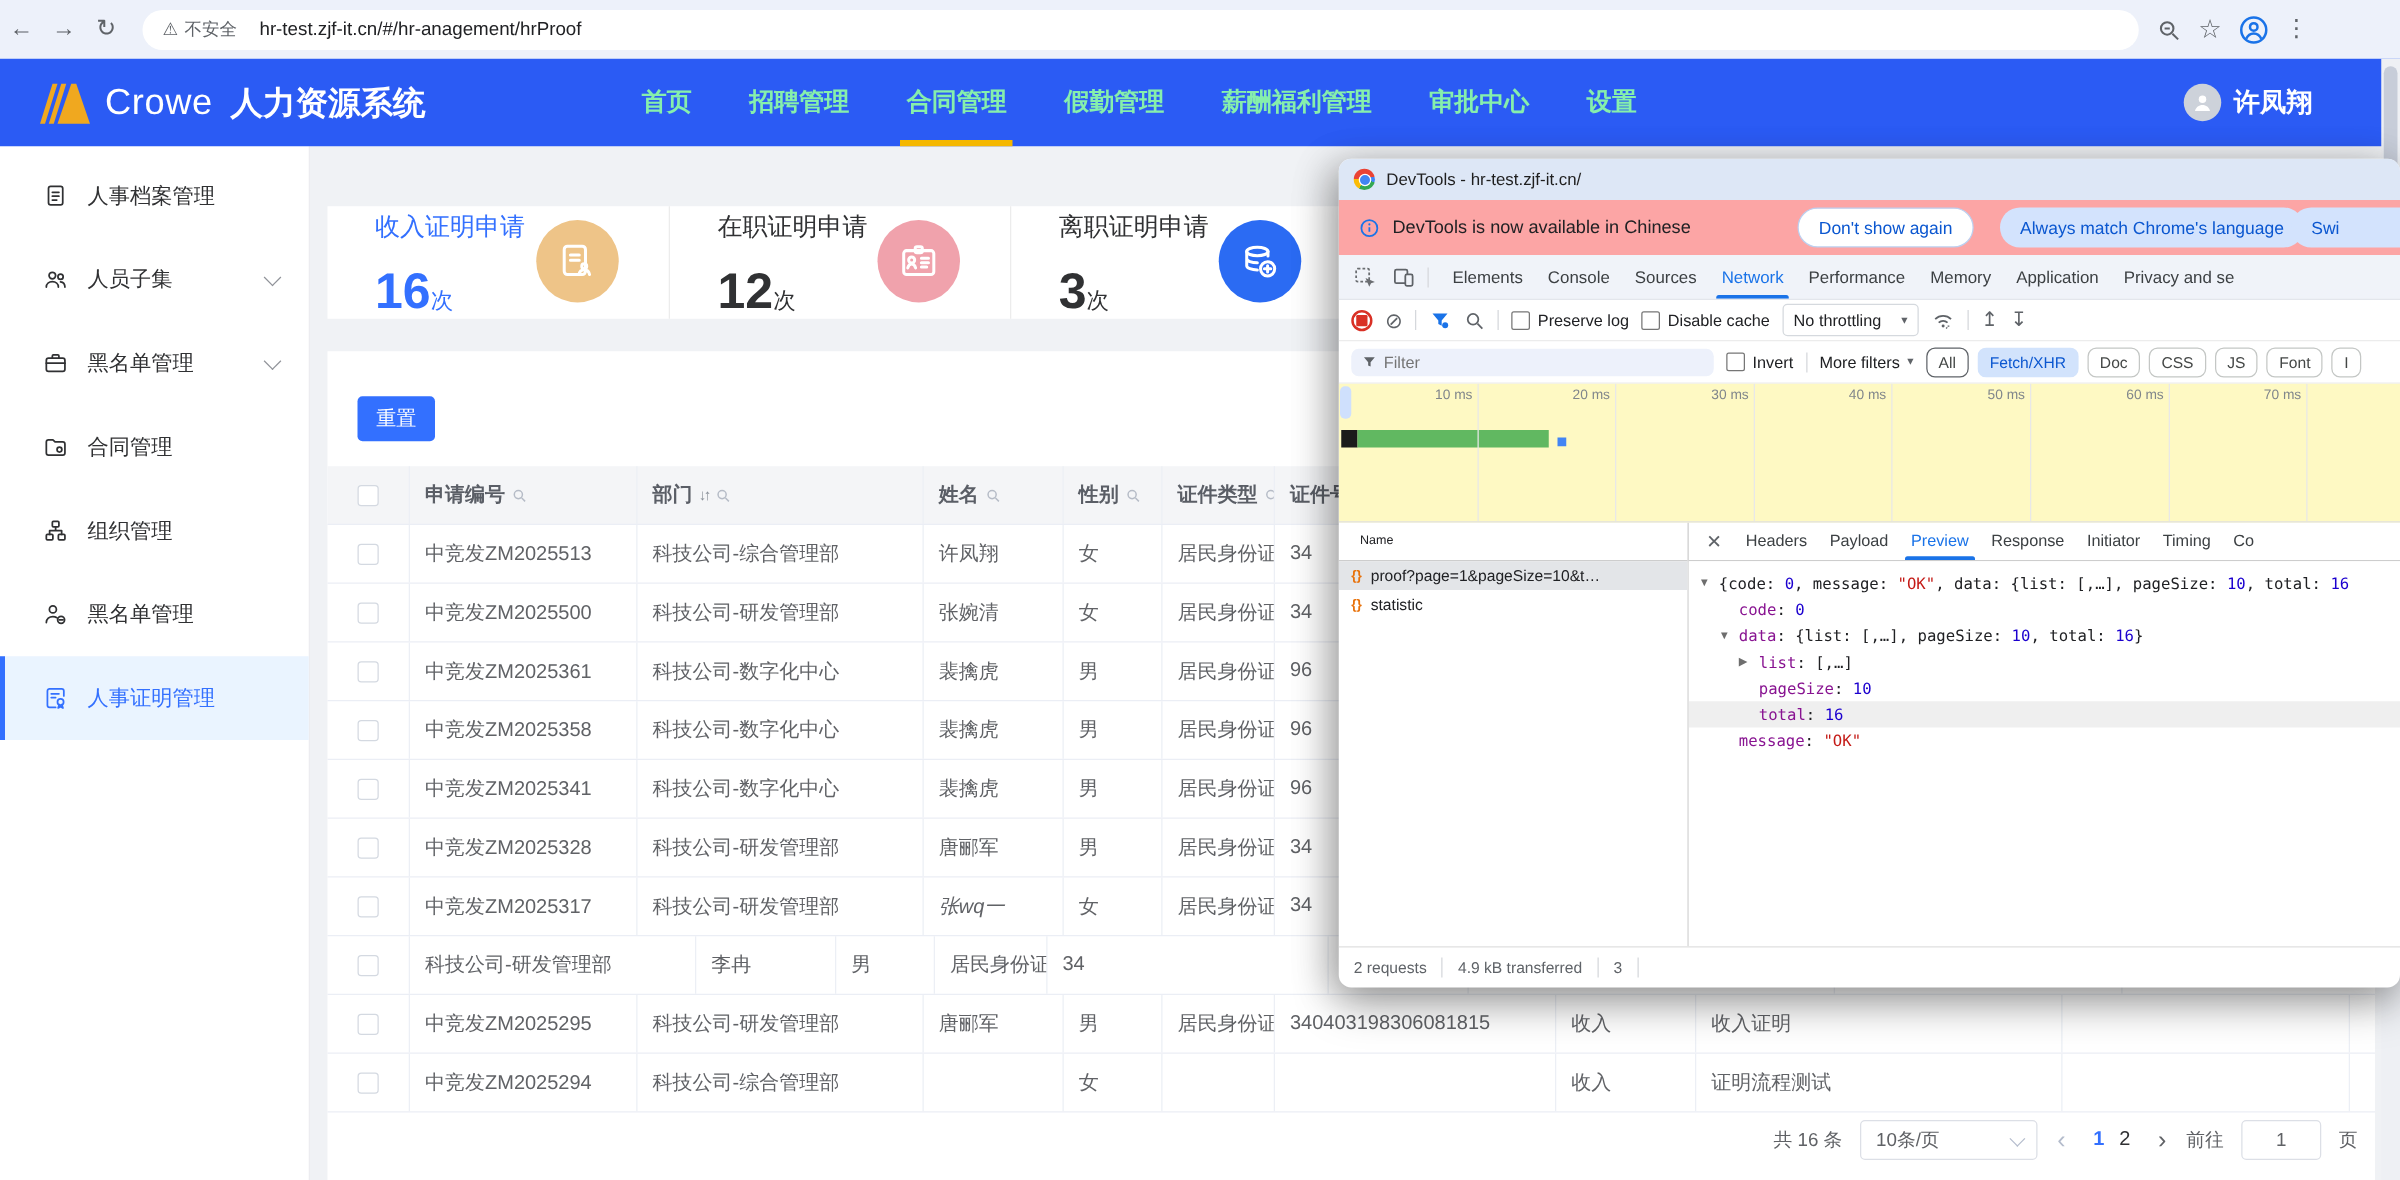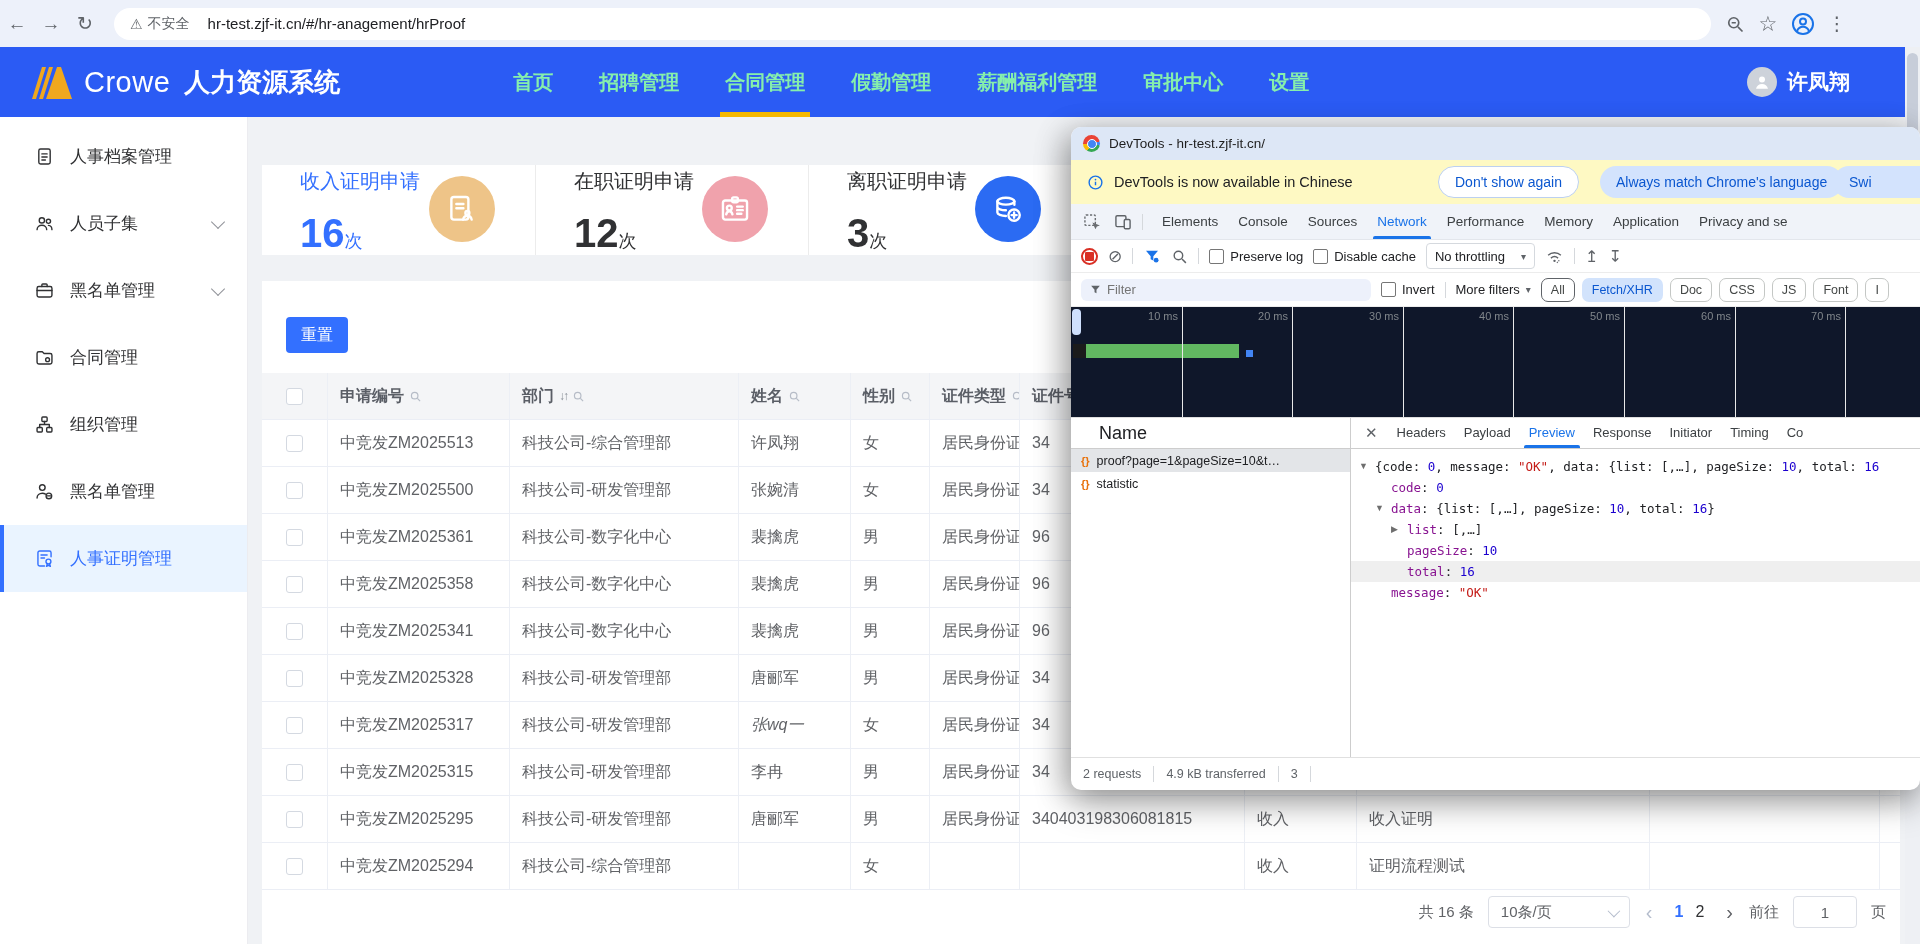--- a/index.html
+++ b/index.html
@@ -82,21 +82,21 @@
   #page-scrollbar{right:0;top:47px;width:15px;height:897px;background:#eef0f4;z-index:3;}
   #page-scroll-thumb{position:absolute;left:2px;top:6px;width:11px;height:130px;border-radius:6px;background:#c7cdd9;}
 
   
   #devtools{left:1071px;top:127px;width:849px;height:663px;background:#fff;z-index:20;border-radius:10px;
     box-shadow:0 12px 34px rgba(0,0,0,.35),-10px 4px 30px rgba(0,0,0,.16);display:flex;flex-direction:column;overflow:hidden;}
   #dt-titlebar{height:33px;background:#dde7f6;display:flex;align-items:center;padding:0 12px;gap:9px;flex:none;}
   #dt-title{font-size:13.5px;color:#1f1f1f;}
   .chrome-logo{width:17px;height:17px;border-radius:50%;background:conic-gradient(from -45deg,#ea4335 0 120deg,#4285f4 120deg 150deg,#34a853 150deg 255deg,#fbbc05 255deg 315deg,#ea4335 315deg 360deg);display:flex;align-items:center;justify-content:center;flex:none;}
   .chrome-logo i{width:8px;height:8px;border-radius:50%;background:#4285f4;border:1.6px solid #fff;}
-  #dt-notif{height:44px;display:flex;align-items:center;padding:0 16px;gap:10px;flex:none;position:relative;overflow:hidden;background:#fef9c3;}
+  #dt-notif{height:44px;display:flex;align-items:center;padding:0 16px;gap:10px;flex:none;position:relative;overflow:hidden;background:#fca5a5;}
   #dt-notif-msg{font-size:14.5px;color:#202124;white-space:nowrap;}
   .dt-pill{position:absolute;top:6px;height:32px;border-radius:16px;display:flex;align-items:center;justify-content:center;
     font-size:14px;white-space:nowrap;cursor:pointer;box-sizing:border-box;padding:0 16px;}
   #pill-dismiss{left:367px;border:1px solid #bcd0f0;color:#0b57d0;background:#fff;}
   #pill-match{left:529px;background:#d3e3fd;color:#0b57d0;}
   #pill-switch{left:762px;width:130px;background:#d3e3fd;color:#0b57d0;justify-content:flex-start;}
   #dt-tabs{height:35px;background:#f0f3f9;display:flex;align-items:center;flex:none;overflow:hidden;border-bottom:1px solid #e3e6ec;}
   .dt-tabicon{width:20px;height:20px;color:#5f6368;margin-left:11px;flex:none;cursor:pointer;}
   .dt-tabicon.inspect{color:#6a6d71;}
   #dt-tabs .vdiv{margin:0 9px;}
@@ -112,30 +112,30 @@
   .mini-cbx{width:13px;height:13px;border:1.4px solid #767676;border-radius:2px;background:#fff;flex:none;}
   #throttle-select{border:1px solid #d5d9de;border-radius:4px;height:24px;display:flex;align-items:center;gap:16px;padding:0 8px;cursor:pointer;white-space:nowrap;}
   .mini-tri{font-size:10px;color:#5f6368;}
   .tool-arrow{font-size:16px;color:#5f6368;cursor:pointer;}
   #dt-filterbar{height:33px;display:flex;align-items:center;gap:10px;padding:0 10px;flex:none;border-bottom:1px solid #ececec;font-size:13px;color:#202124;overflow:hidden;}
   #dt-filter-input{width:256px;height:22px;background:#edf1fb;border:none;border-radius:6px;padding:0 8px 0 26px;font-size:13px;color:#202124;font-family:inherit;flex:none;}
   #filter-funnel{position:absolute;left:18px;color:#5f6368;}
   .pill-type{height:22px;border-radius:7px;border:1px solid #c4c7c5;display:flex;align-items:center;padding:0 9px;font-size:12.5px;color:#444746;white-space:nowrap;cursor:pointer;flex:none;}
   .pill-type.focused{border:1.6px solid #5f6368;}
   .pill-type.active{background:#d2e3fc;border-color:transparent;color:#0b57d0;}
-  #dt-timeline{height:110px;position:relative;flex:none;border-bottom:1px solid #dfdfdf;background:#0f172a;overflow:hidden;padding-left:15px;}
+  #dt-timeline{height:110px;position:relative;flex:none;border-bottom:1px solid #dfdfdf;background:#fef9c3;overflow:hidden;padding-left:15px;}
   .tl-grid{position:absolute;top:0;bottom:0;width:1px;background:#e8e8e8;}
   .tl-label{position:absolute;top:3px;width:60px;text-align:right;font-size:11px;color:#80868b;}
   #tl-handle{position:absolute;left:1px;top:2px;width:9px;height:26px;background:#cfe0fd;border-radius:4px;}
   #tl-bar-black{position:absolute;left:2px;top:37px;width:13px;height:14px;background:#1b1b1b;}
   #tl-bar-green{position:absolute;left:15px;top:37px;width:153px;height:14px;background:#61b861;}
   #tl-bar-blue{position:absolute;left:175px;top:43px;width:7px;height:7px;background:#4285f4;}
   #dt-split{flex:1;display:flex;min-height:0;}
   #dt-left{width:279px;flex:none;border-right:1px solid #cdcdcd;display:flex;flex-direction:column;}
-  #dt-name-header{height:30px;line-height:30px;border-bottom:1px solid #cdcdcd;font-size:18px;color:#202124;padding-left:28px;flex:none;}
+  #dt-name-header{height:30px;line-height:30px;border-bottom:1px solid #cdcdcd;font-size:10px;color:#202124;padding-left:17px;flex:none;}
   .req-row{height:23px;display:flex;align-items:center;gap:7px;padding-left:10px;font-size:12.5px;color:#202124;cursor:pointer;white-space:nowrap;overflow:hidden;}
   .req-row.selected{background:#e3e5e8;}
   .req-icon{color:#e8710a;font-weight:700;font-size:11px;flex:none;}
   #dt-right{flex:1;display:flex;flex-direction:column;min-width:0;}
   #dt-detail-tabs{height:30px;display:flex;align-items:center;border-bottom:1px solid #cdcdcd;flex:none;overflow:hidden;}
   #dt-close{font-size:15px;color:#5f6368;padding:0 10px 0 14px;cursor:pointer;}
   .detail-tab{font-size:13px;color:#3c4043;padding:0 9px;height:30px;line-height:30px;position:relative;white-space:nowrap;cursor:pointer;}
   .detail-tab.active{color:#1a73e8;}
   .detail-tab.active::after{content:"";position:absolute;left:4px;right:4px;bottom:0;height:3px;background:#1a73e8;border-radius:2px 2px 0 0;}
   #dt-preview{flex:1;overflow:hidden;padding-top:7px;font-family:"DejaVu Sans Mono","Liberation Mono",monospace;font-size:12.5px;background:#fff;}
@@ -506,21 +506,20 @@
             <div class="t-cell" style="width: 225px;">34</div>
             <div class="t-cell" style="width: 112px;"></div>
             <div class="t-cell" style="width: 293px;"></div>
             <div class="t-cell" style="width: 230px;"></div>
             <div class="t-cell" style="width: 20px;"></div>
           </div>
           <div class="t-row">
             <div class="t-cell" style="width: 66px; padding-left: 0px;">
               <span class="cbx"></span>
             </div>
-            <div class="t-cell" style="width: 182px;">中竞发ZM2025315</div>
             <div class="t-cell" style="width: 229px;">科技公司-研发管理部</div>
             <div class="t-cell" style="width: 112px;">李冉</div>
             <div class="t-cell" style="width: 79px;">男</div>
             <div class="t-cell" style="width: 90px;">居民身份证</div>
             <div class="t-cell" style="width: 225px;">34</div>
             <div class="t-cell" style="width: 112px;"></div>
             <div class="t-cell" style="width: 293px;"></div>
             <div class="t-cell" style="width: 230px;"></div>
             <div class="t-cell" style="width: 20px;"></div>
           </div>

